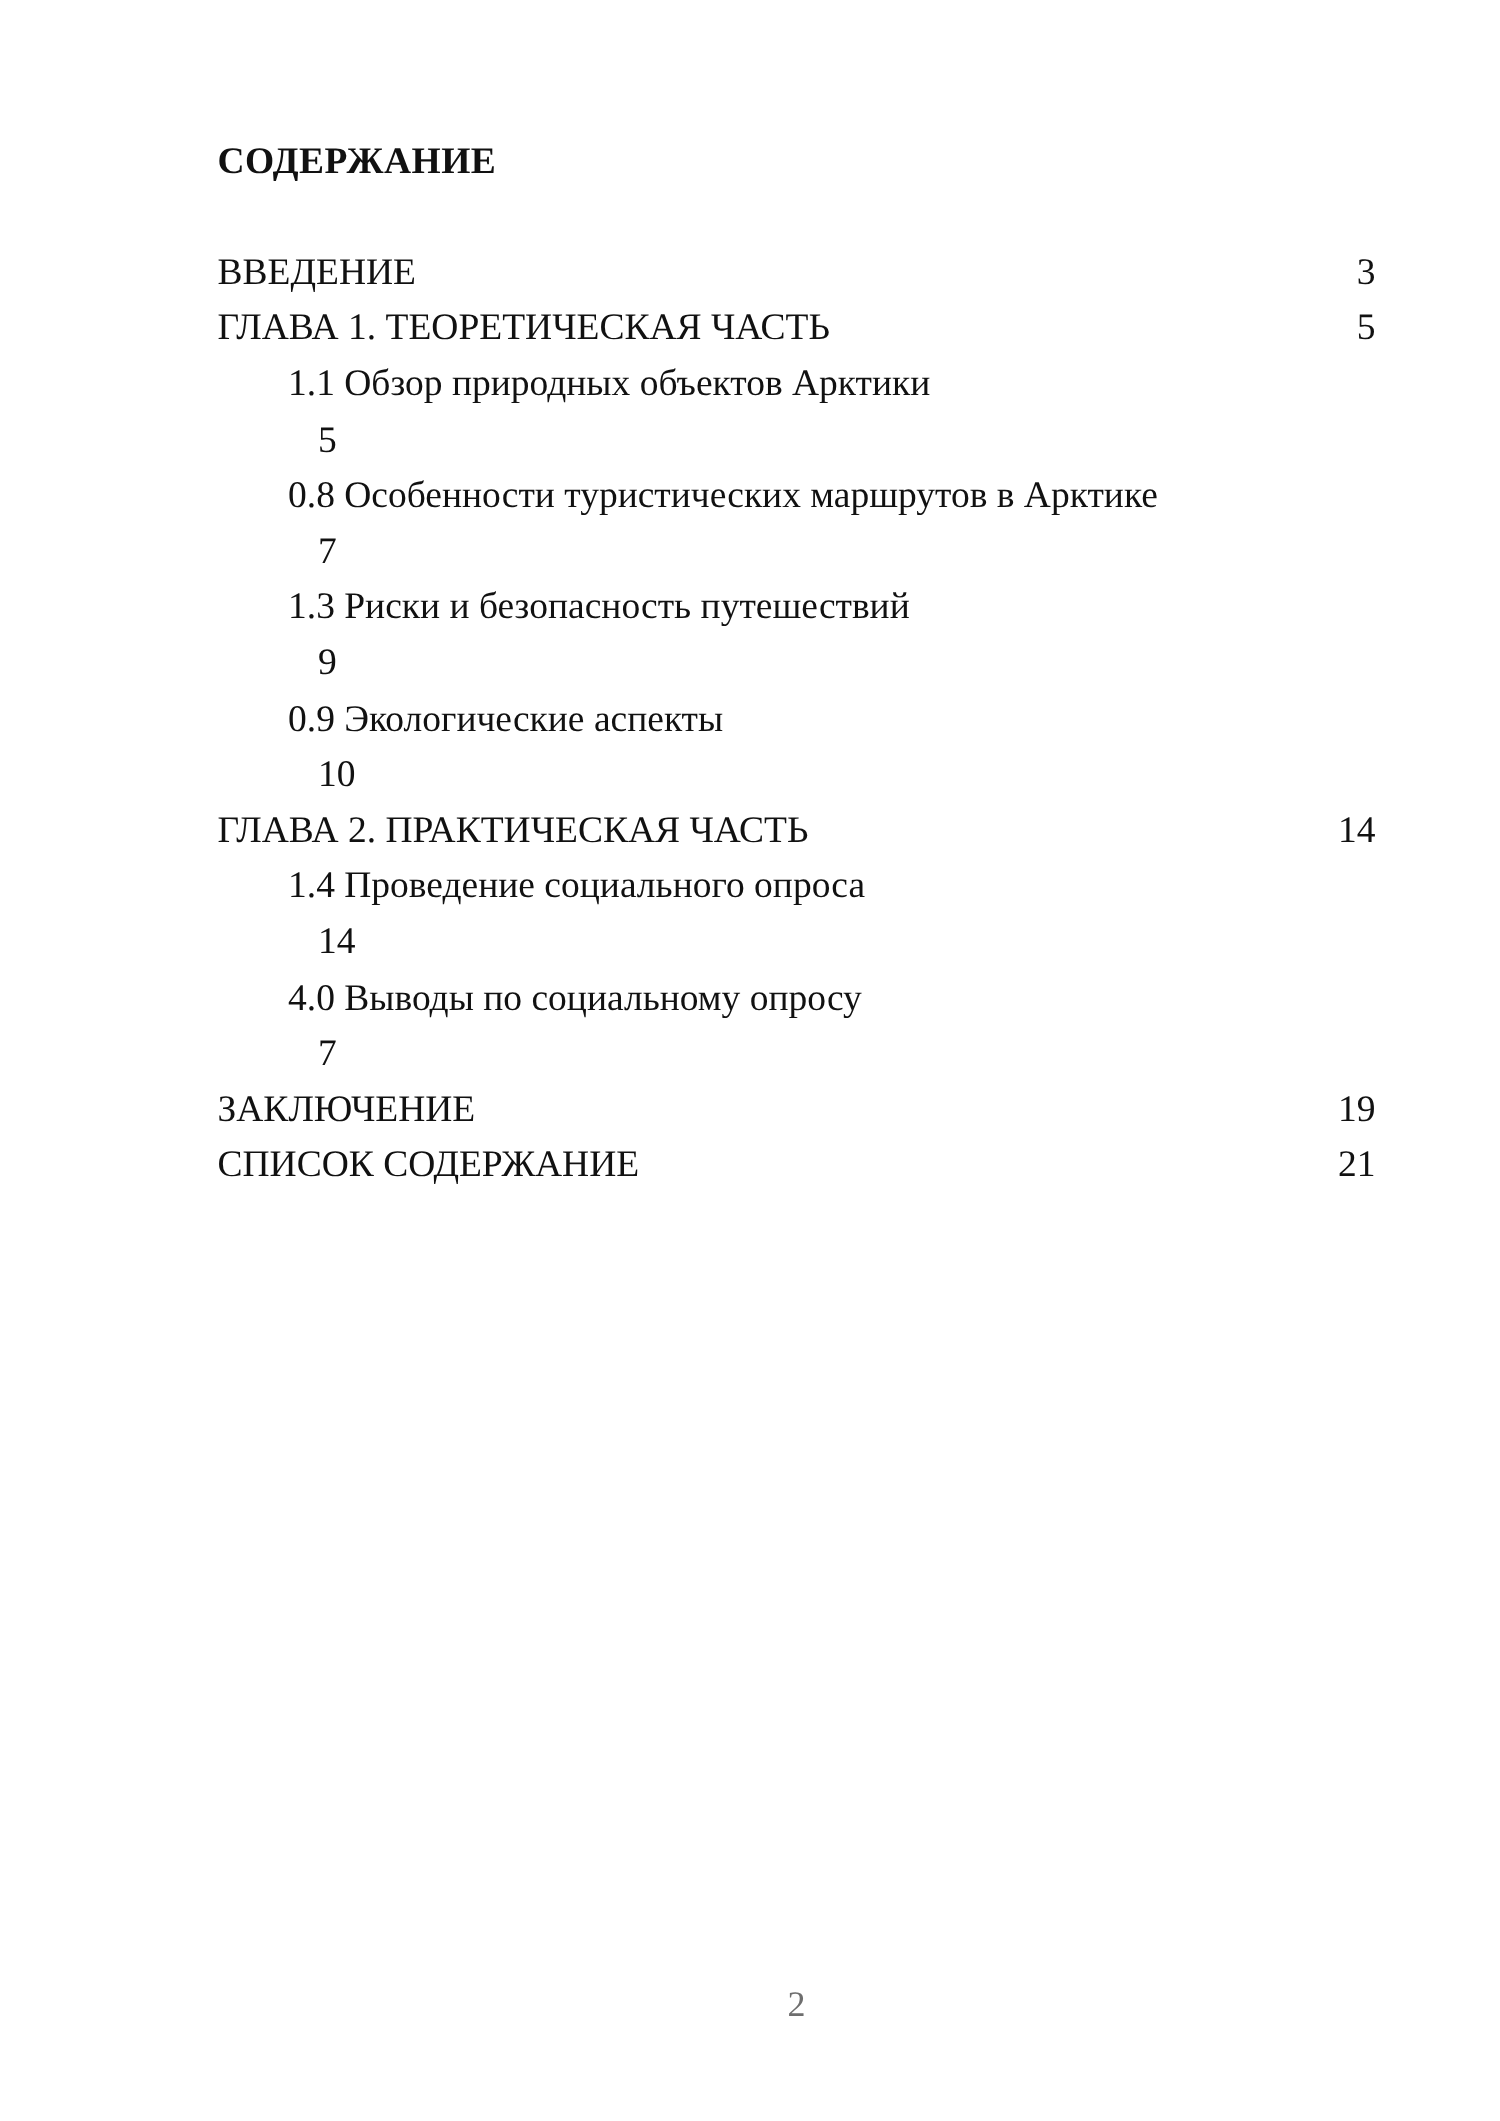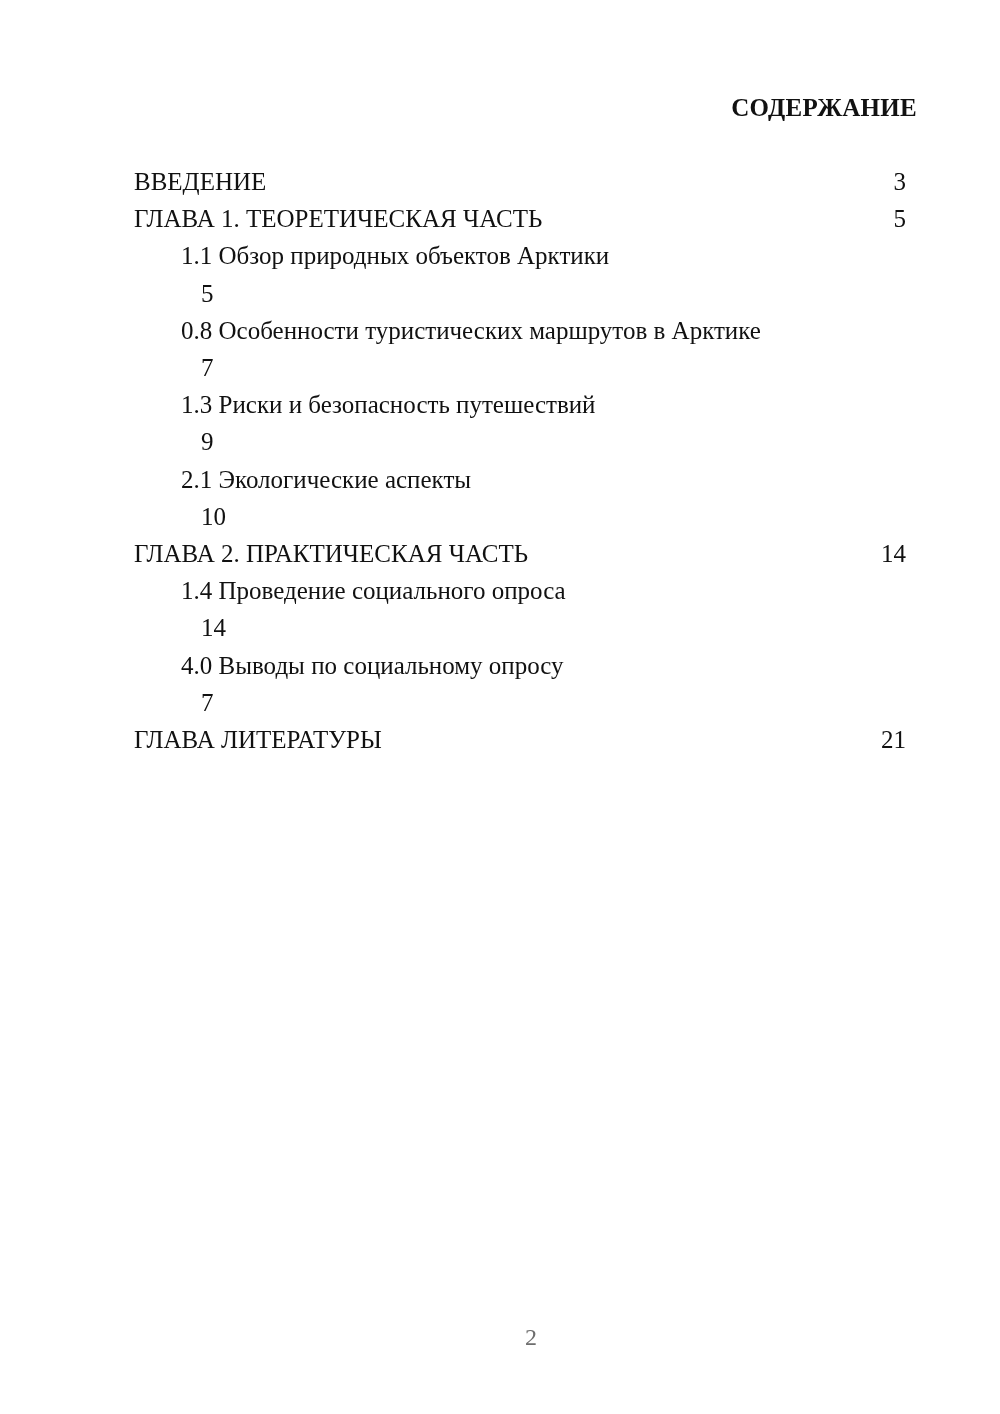--- a/index.html
+++ b/index.html
@@ -15,30 +15,30 @@
     font-family: "Liberation Serif", "DejaVu Serif", serif;
     color: var(--text-color, #111111);
     overflow: hidden;
   }
   .doc-title {
     position: absolute;
     top: 94px;
     left: 145px;
     width: 772px;
     margin: 0;
-    text-align: right;
+    text-align: left;
     font-size: 25px;
     line-height: 27px;
     font-weight: bold;
     letter-spacing: 0.3px;
   }
   .toc {
     position: absolute;
     top: 163px;
-    left: 134px;
+    left: 145px;
     width: 772px;
   }
   .toc-row {
     display: flex;
     justify-content: space-between;
     align-items: baseline;
     font-size: 25px;
     line-height: 37.2px;
     white-space: nowrap;
   }
@@ -89,36 +89,40 @@
       </div>
       <div class="toc-row lvl1">
         <span class="toc-label">0.8 Особенности туристических маршрутов в Арктике</span>
         <span class="toc-page">7</span>
       </div>
       <div class="toc-row lvl1">
         <span class="toc-label">1.3 Риски и безопасность путешествий</span>
         <span class="toc-page">9</span>
       </div>
       <div class="toc-row lvl1">
-        <span class="toc-label">2.1 Экологические аспекты</span>
+        <span class="toc-label">0.9 Экологические аспекты</span>
         <span class="toc-page">10</span>
       </div>
       <div class="toc-row lvl0">
         <span class="toc-label">ГЛАВА 2. ПРАКТИЧЕСКАЯ ЧАСТЬ</span>
         <span class="toc-page">14</span>
       </div>
       <div class="toc-row lvl1">
         <span class="toc-label">1.4 Проведение социального опроса</span>
         <span class="toc-page">14</span>
       </div>
       <div class="toc-row lvl1">
         <span class="toc-label">4.0 Выводы по социальному опросу</span>
         <span class="toc-page">7</span>
       </div>
       <div class="toc-row lvl0">
-        <span class="toc-label">ГЛАВА ЛИТЕРАТУРЫ</span>
+        <span class="toc-label">ЗАКЛЮЧЕНИЕ</span>
+        <span class="toc-page">19</span>
+      </div>
+      <div class="toc-row lvl0">
+        <span class="toc-label">СПИСОК СОДЕРЖАНИЕ</span>
         <span class="toc-page">21</span>
       </div>
     </div>
 
   <div class="footer-pagenum">2</div>
 
 </div>
 
 </body></html>

